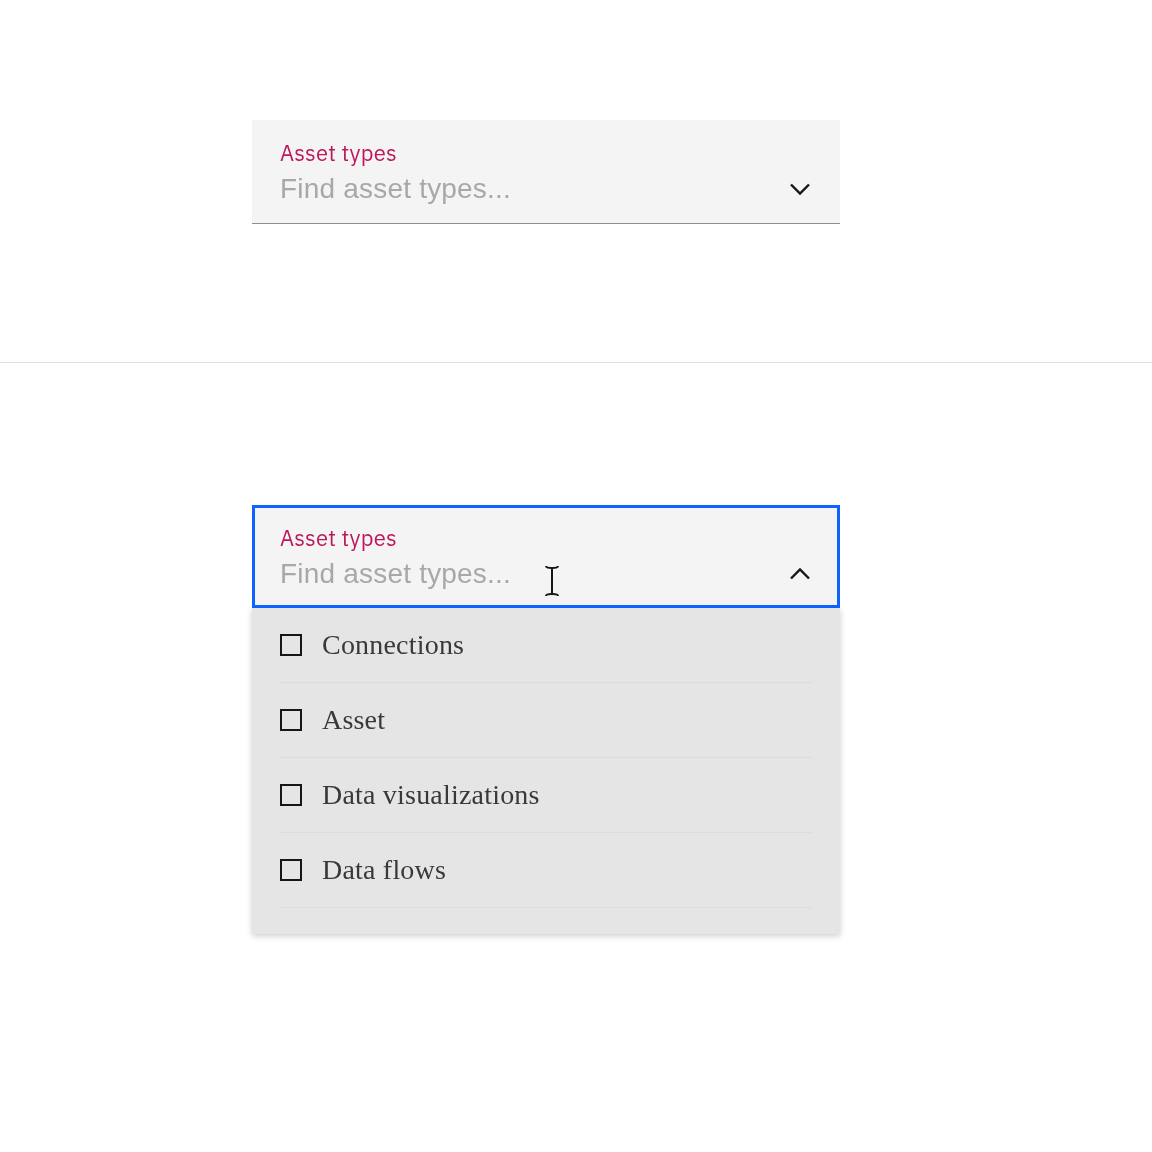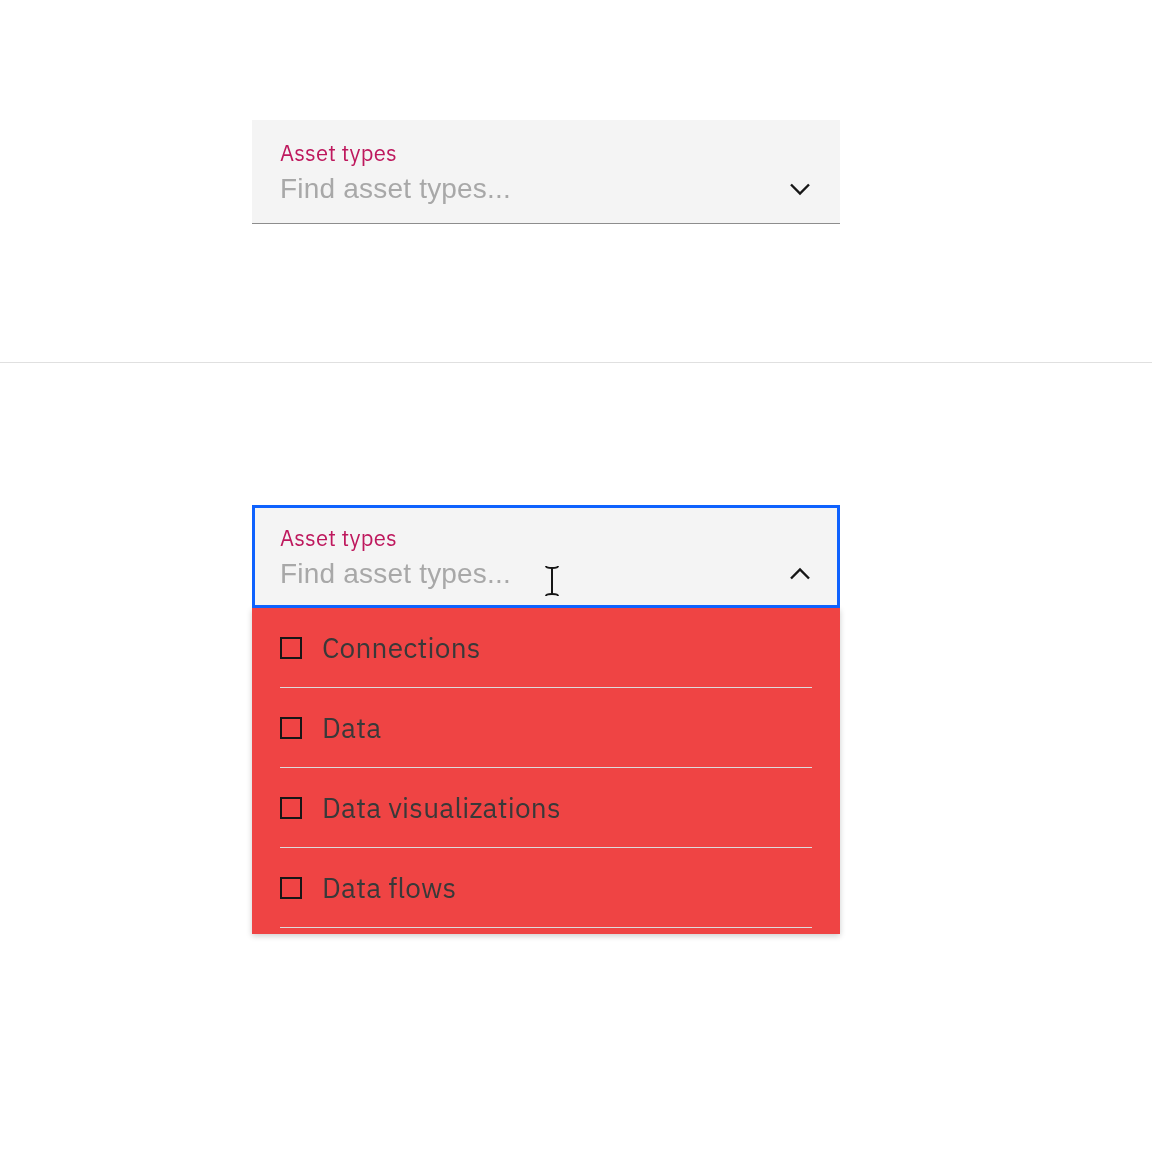--- a/index.html
+++ b/index.html
@@ -66,24 +66,25 @@
     }
     .combo-input::placeholder {
       color: #a8a8a8;
     }
     .chevron {
       width: 24px;
       height: 24px;
       flex-shrink: 0;
     }
     .dropdown {
-      background: #ef4444;
+      background: #e5e5e5;
       box-shadow: 0 2px 6px rgba(0,0,0,0.2);
       max-height: 326px;
       overflow: hidden;
+      font-family: Liberation Serif, serif;
     }
     .dropdown-item-wrapper {
       padding: 0 28px;
     }
     .dropdown-item-inner {
       display: flex;
       align-items: center;
       padding: 21px 0;
       border-bottom: 1px solid #dcdcdc;
     }
@@ -143,21 +144,21 @@
   <div class="dropdown">
     <div class="dropdown-item-wrapper">
       <div class="dropdown-item-inner">
         <div class="checkbox"></div>
         <div class="item-label">Connections</div>
       </div>
     </div>
     <div class="dropdown-item-wrapper">
       <div class="dropdown-item-inner">
         <div class="checkbox"></div>
-        <div class="item-label">Data</div>
+        <div class="item-label">Asset</div>
       </div>
     </div>
     <div class="dropdown-item-wrapper">
       <div class="dropdown-item-inner">
         <div class="checkbox"></div>
         <div class="item-label">Data visualizations</div>
       </div>
     </div>
     <div class="dropdown-item-wrapper">
       <div class="dropdown-item-inner">

